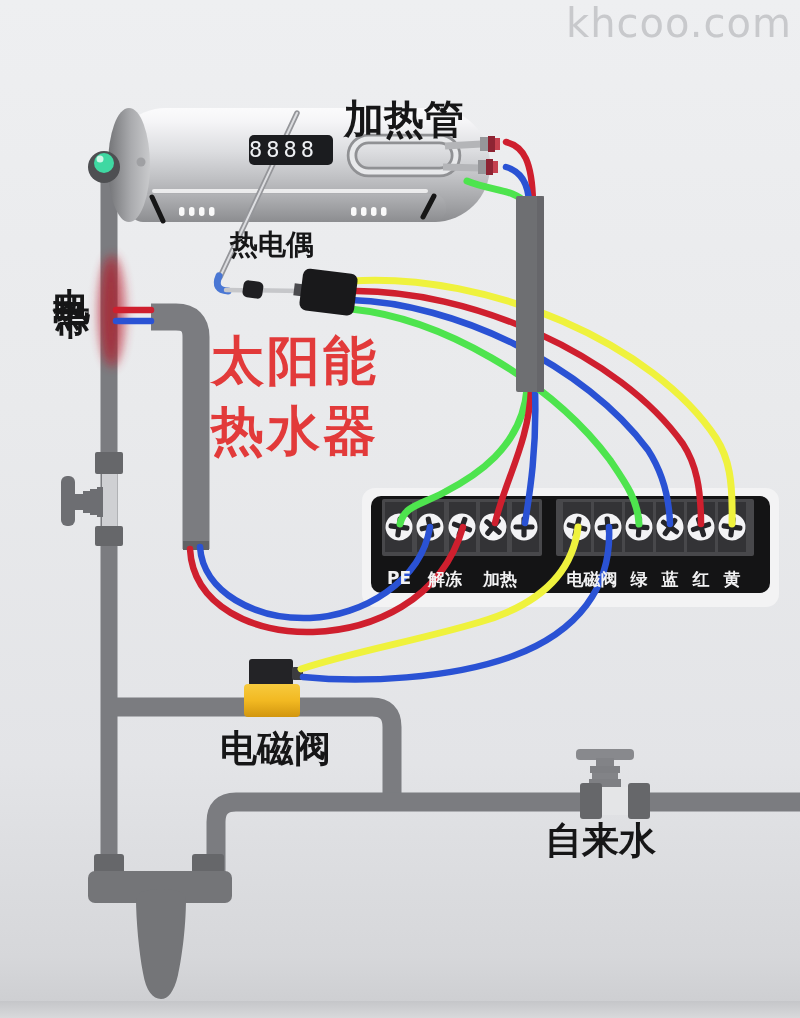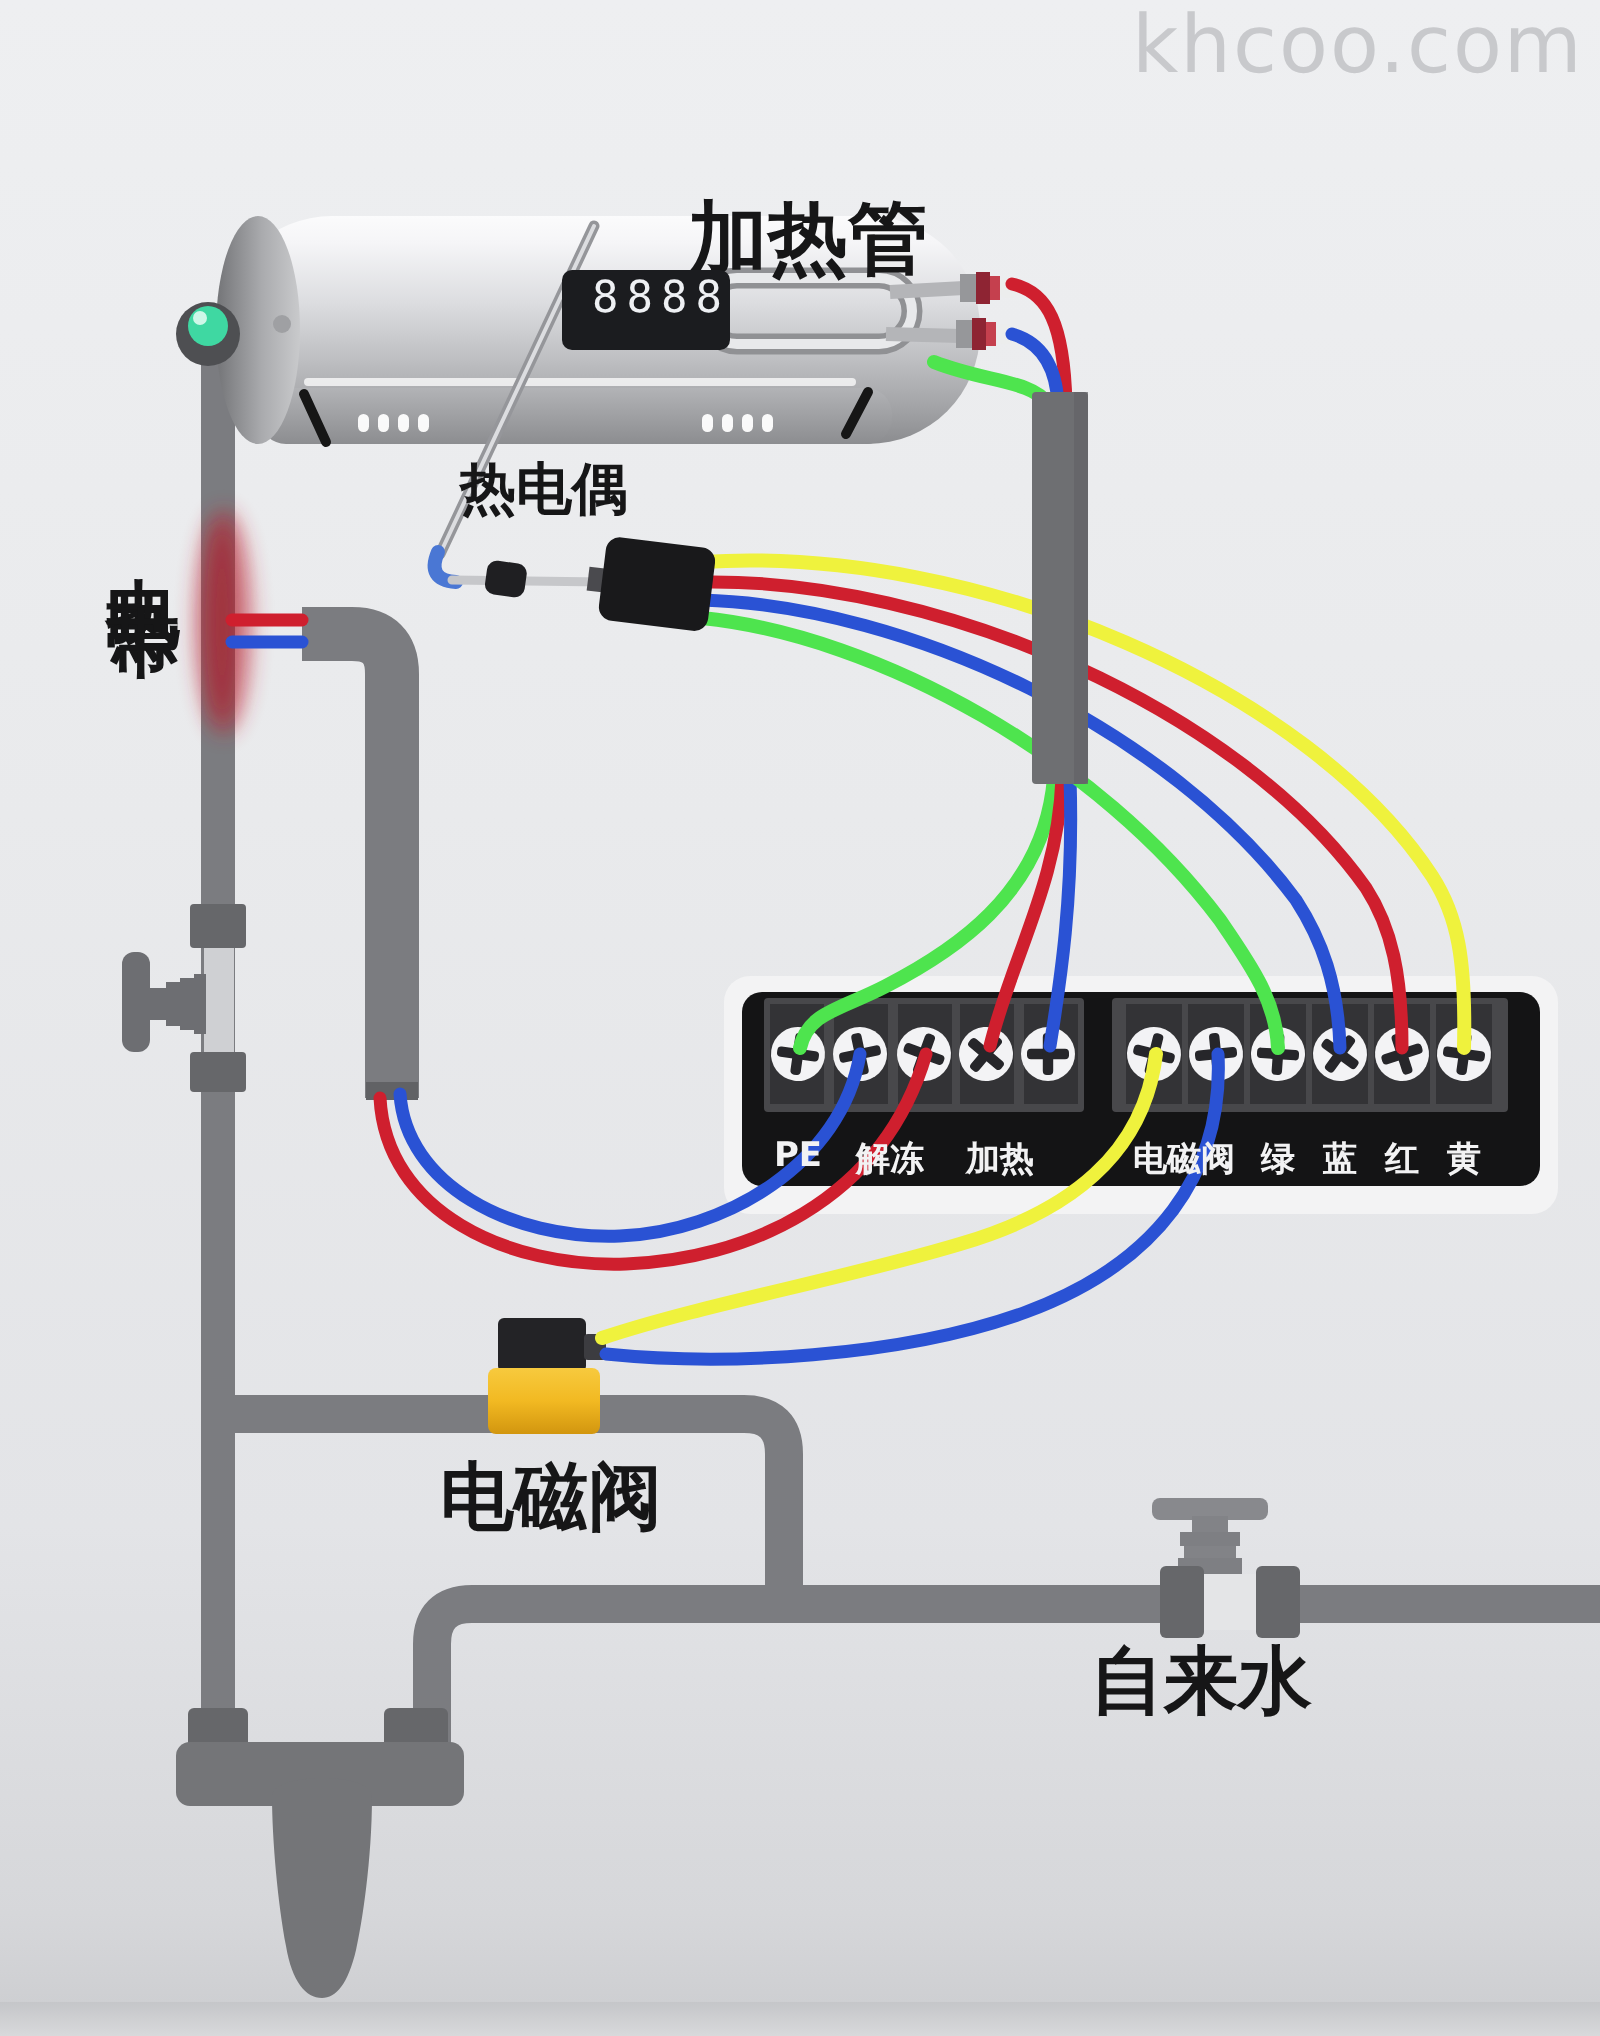--- a/index.html
+++ b/index.html
@@ -15,23 +15,23 @@
   #watermark{left:566px;top:0px;font-size:40px;font-weight:400;color:#c8c9cc;letter-spacing:1px;}
   #lbl-heating-tube{left:344px;top:92px;font-size:40px;}
   #lbl-thermocouple{left:230px;top:226px;font-size:28px;}
   #lbl-heating-belt{left:50px;top:258px;font-size:37px;writing-mode:vertical-rl;letter-spacing:7px;line-height:42px;}
   #lbl-controller{left:373px;top:437px;font-size:37px;}
   #lbl-solenoid{left:220px;top:724px;font-size:37px;}
   #lbl-tap-water{left:545px;top:816px;font-size:37px;}
   #lbl-mixing-valve{left:200px;top:911px;font-size:37px;}
   #title{left:211px;top:326px;font-size:53px;font-weight:800;line-height:70px;
     letter-spacing:3px;color:var(--accent-title,#e23a3a);}
-  #display{position:absolute;left:249px;top:135px;width:84px;height:40px;z-index:3;
-    background:#1b1c1f;border-radius:5px;color:#eef0f3;text-align:right;line-height:30px;
-    font-family:"DejaVu Sans Mono","Liberation Mono",monospace;font-size:22px;letter-spacing:4px;margin-left:32px;}
+  #display{position:absolute;left:249px;top:135px;width:84px;height:30px;z-index:3;
+    background:#1b1c1f;border-radius:5px;color:#eef0f3;text-align:left;line-height:30px;
+    font-family:"DejaVu Sans Mono","Liberation Mono",monospace;font-size:22px;letter-spacing:4px;}
   .tlabel{position:absolute;z-index:3;top:568px;font-size:17px;font-weight:700;color:#f2f2f3;
     transform:translateX(-50%);white-space:nowrap;}
   
   .w{fill:none;stroke-linecap:round;stroke-width:6.5px;}
   .w.red{stroke:var(--wire-red,#cf1f2e);}
   .w.blue{stroke:var(--wire-blue,#2a52d4);}
   .w.green{stroke:var(--wire-green,#4ee44e);stroke-width:7px;}
   .w.yellow{stroke:var(--wire-yellow,#eff23d);stroke-width:7px;}
   .pipe{fill:none;stroke:#7b7c80;}
   .screw-c{fill:#f3f3f5;}
@@ -242,20 +242,22 @@
 
   <div id="watermark" class="lbl">khcoo.com</div>
 
   <div id="lbl-heating-tube" class="lbl">加热管</div>
   <div id="lbl-thermocouple" class="lbl">热电偶</div>
   <div id="lbl-heating-belt" class="lbl">电热带</div>
   <div id="lbl-solenoid" class="lbl">电磁阀</div>
   <div id="lbl-tap-water" class="lbl">自来水</div>
 
   <div id="title" class="lbl">
+    <div>太阳能</div>
+    <div>热水器</div>
   </div>
 
   <div id="display">8888</div>
 
   <span class="tlabel" style="left:399px">PE</span>
   <span class="tlabel" style="left:445px">解冻</span>
   <span class="tlabel" style="left:500px">加热</span>
   <span class="tlabel" style="left:592px">电磁阀</span>
   <span class="tlabel" style="left:639px">绿</span>
   <span class="tlabel" style="left:670px">蓝</span>

